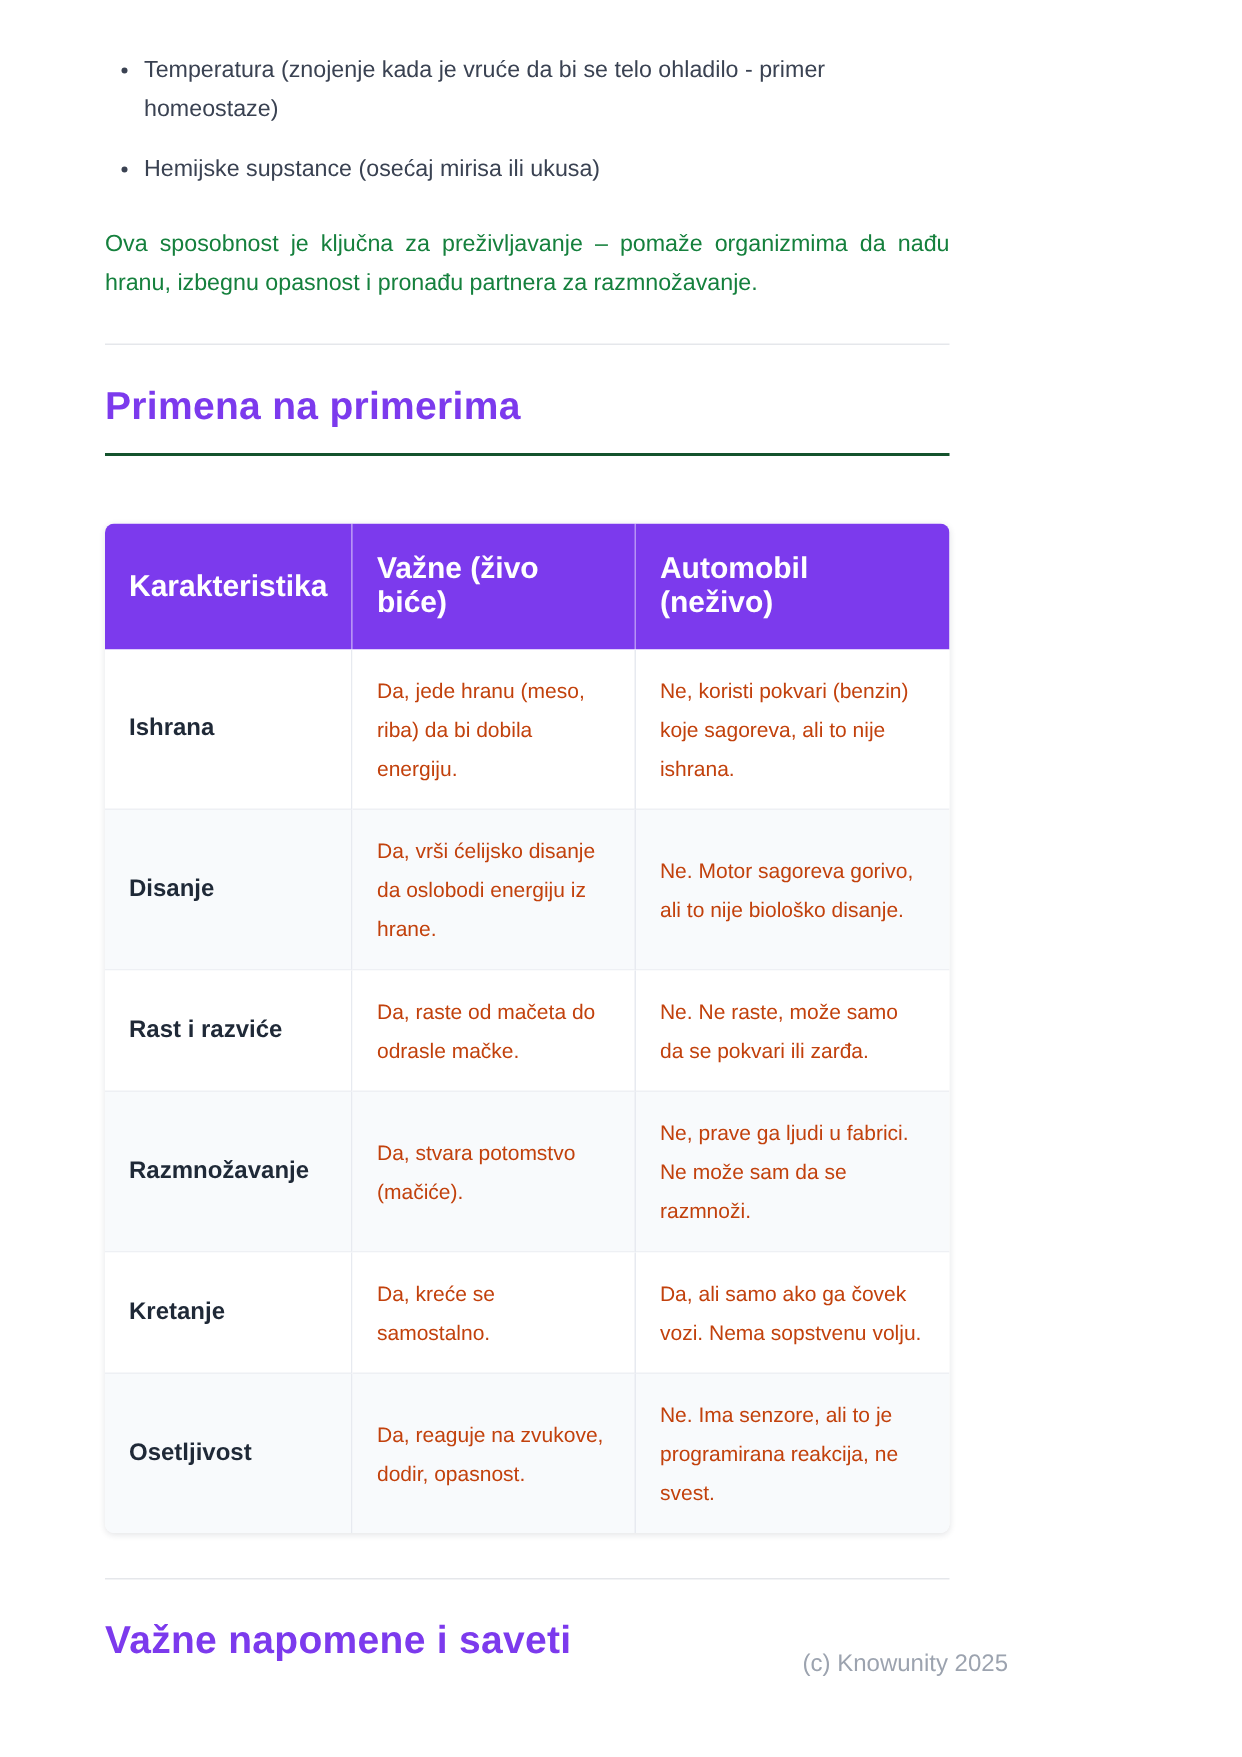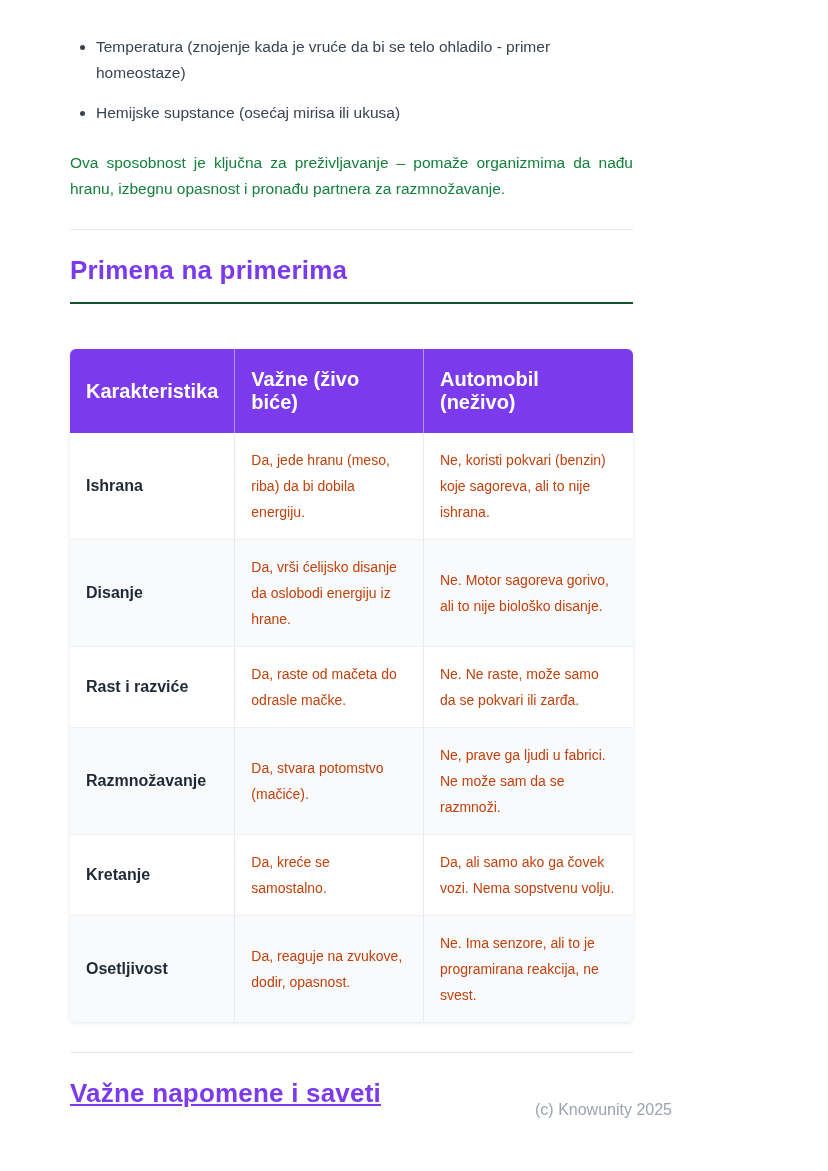--- a/index.html
+++ b/index.html
@@ -97,21 +97,21 @@
   }
   table.compare td:last-child { border-right: none; }
   table.compare tr:nth-child(even) td { background: #f8fafc; }
   table.compare tr:last-child td { border-bottom: none; }
   table.compare td.row-label {
     font-weight: 700;
     color: #1f2937;
     font-size: 16px;
   }
   .divider-2 { margin-top: 30px; }
-  .h2-bottom { margin-top: 32px; text-decoration: underline; }
+  .h2-bottom { margin-top: 32px; }
   .copyright {
     position: absolute;
     top: 1101px;
     right: 52px;
     font-size: 16px;
     color: #9ca3af;
     z-index: 2;
   }
 </style>
 </head>

